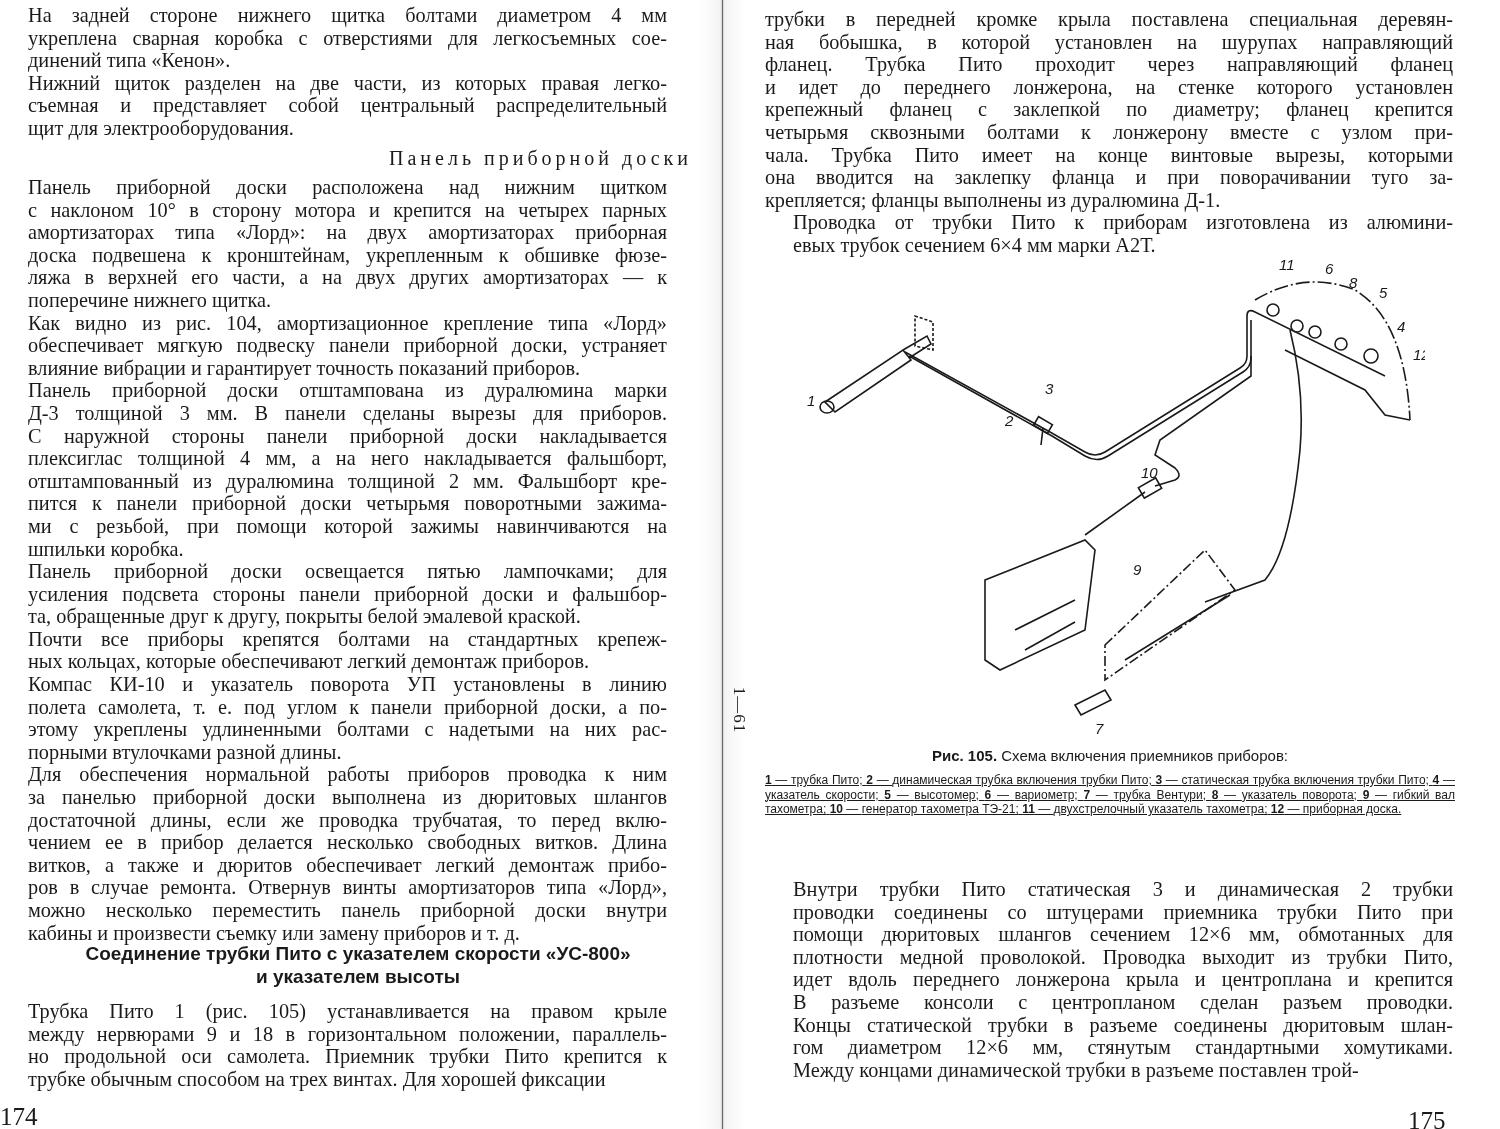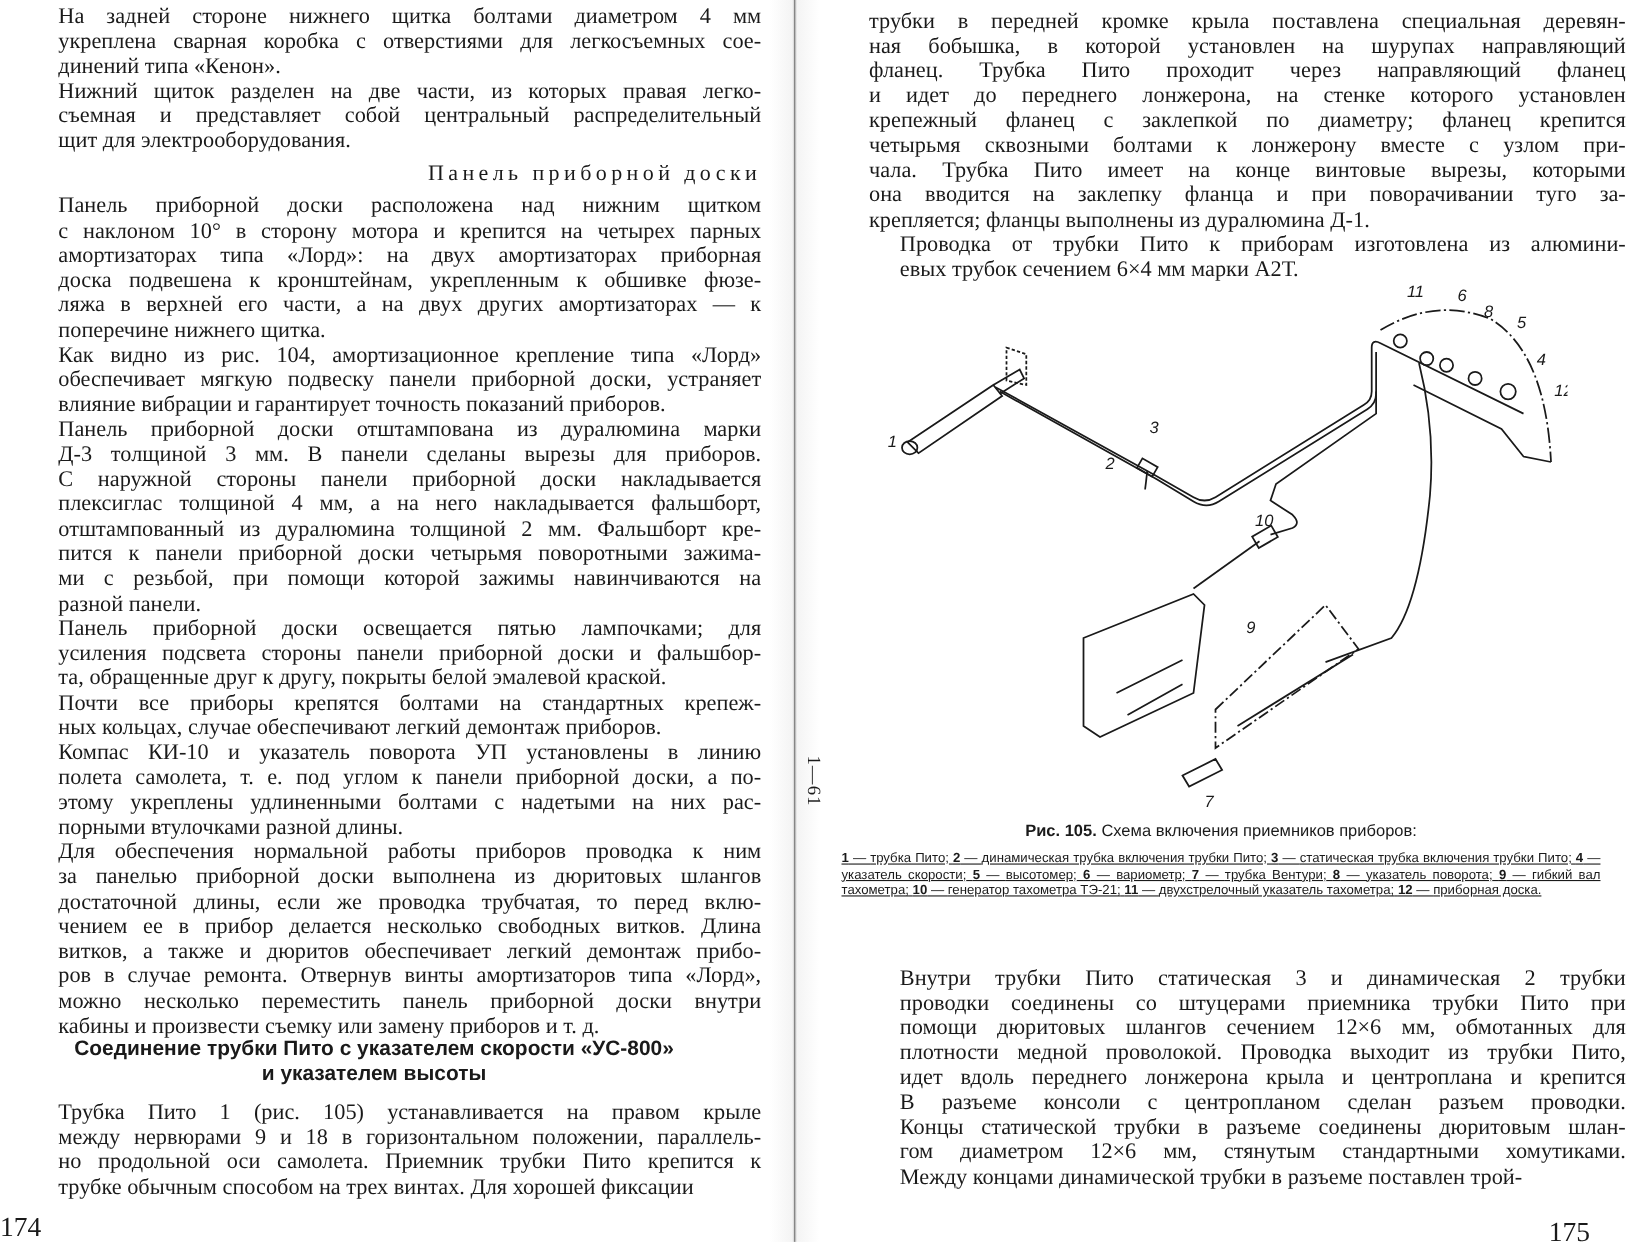--- a/index.html
+++ b/index.html
@@ -14,33 +14,33 @@
   .gutter {
     position: absolute; left: 700px; top: 0; width: 45px; height: 1129px;
     background: linear-gradient(to right, #fff 0%, #f4f4f4 45%, #d8d8d8 48%, #6a6a6a 50%, #d8d8d8 52%, #f4f4f4 55%, #fff 100%);
   }
   .gutter-mark {
     position: absolute; left: 716px; top: 700px; transform: rotate(90deg);
     font-family: "Liberation Serif", serif; font-size: 17px; letter-spacing: 1px;
   }
   .text {
     position: absolute; font-family: "Liberation Serif", serif;
-    font-size: 20.3px; line-height: 22.6px; text-align: justify; margin-left: 25px;
+    font-size: 20.3px; line-height: 22.6px; text-align: justify;
   }
   .text p { margin: 0; text-indent: 28px; }
   .text p.noindent { text-indent: 0; }
   .text .line { display: block; text-align-last: justify; white-space: nowrap; }
   .text .line.last { text-align-last: left; }
   .heading-spaced {
     position: absolute; left: 12px; width: 680px; text-align: right;
     font-family: "Liberation Serif", serif; font-size: 20px; letter-spacing: 4px;
   }
   .heading-bold {
     position: absolute; left: 0; width: 680px; text-align: center;
-    font-family: "Liberation Sans", sans-serif; font-weight: bold; font-size: 19px; line-height: 22px;
+    font-family: "Liberation Sans", sans-serif; font-weight: bold; font-size: 19px; line-height: 22px; padding-left: 18px;
   }
   .page-num { position: absolute; font-family: "Liberation Serif", serif; font-size: 25px; }
   .figure { position: absolute; left: 40px; top: 250px; width: 640px; height: 490px; }
   .figure svg { width: 100%; height: 100%; }
   .fig-label { font-family: "Liberation Sans", sans-serif; font-style: italic; font-size: 15px; fill: #1a1a1a; }
   .caption-title {
     position: absolute; left: 20px; top: 747px; width: 690px; text-align: center;
     font-family: "Liberation Sans", sans-serif; font-size: 15px;
   }
   .caption-title b { font-weight: bold; }
@@ -82,30 +82,30 @@
         <span class="line last">влияние вибрации и гарантирует точность показаний приборов.</span>
       </p>
       <p>
         <span class="line">Панель приборной доски отштампована из дуралюмина марки</span>
         <span class="line">Д-3 толщиной 3 мм. В панели сделаны вырезы для приборов.</span>
         <span class="line">С наружной стороны панели приборной доски накладывается</span>
         <span class="line">плексиглас толщиной 4 мм, а на него накладывается фальшборт,</span>
         <span class="line">отштампованный из дуралюмина толщиной 2 мм. Фальшборт кре-</span>
         <span class="line">пится к панели приборной доски четырьмя поворотными зажима-</span>
         <span class="line">ми с резьбой, при помощи которой зажимы навинчиваются на</span>
-        <span class="line last">разной панели.</span>
+        <span class="line last">шпильки коробка.</span>
       </p>
       <p>
         <span class="line">Панель приборной доски освещается пятью лампочками; для</span>
         <span class="line">усиления подсвета стороны панели приборной доски и фальшбор-</span>
         <span class="line last">та, обращенные друг к другу, покрыты белой эмалевой краской.</span>
       </p>
       <p>
         <span class="line">Почти все приборы крепятся болтами на стандартных крепеж-</span>
-        <span class="line last">ных кольцах, случае обеспечивают легкий демонтаж приборов.</span>
+        <span class="line last">ных кольцах, которые обеспечивают легкий демонтаж приборов.</span>
       </p>
       <p>
         <span class="line">Компас КИ-10 и указатель поворота УП установлены в линию</span>
         <span class="line">полета самолета, т. е. под углом к панели приборной доски, а по-</span>
         <span class="line">этому укреплены удлиненными болтами с надетыми на них рас-</span>
         <span class="line last">порными втулочками разной длины.</span>
       </p>
       <p>
         <span class="line">Для обеспечения нормальной работы приборов проводка к ним</span>
         <span class="line">за панелью приборной доски выполнена из дюритовых шлангов</span>

